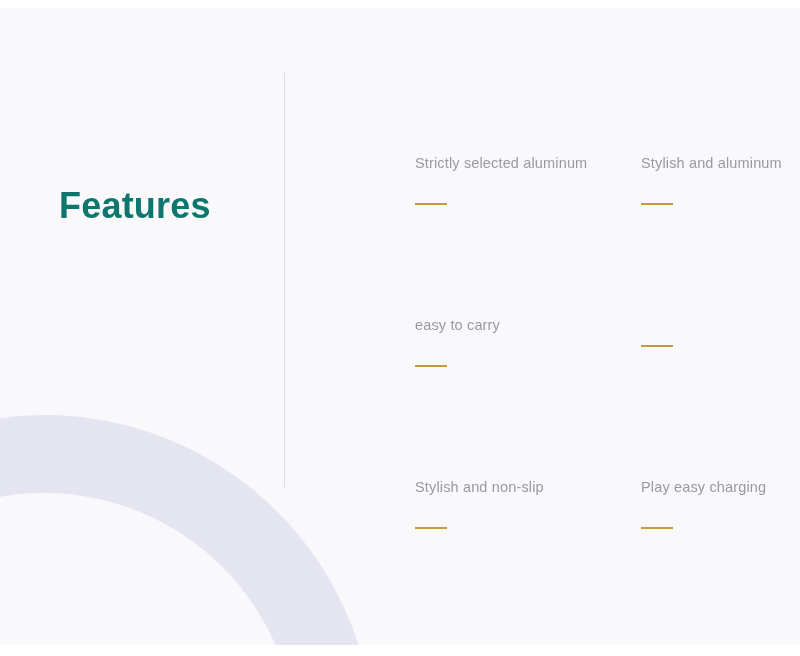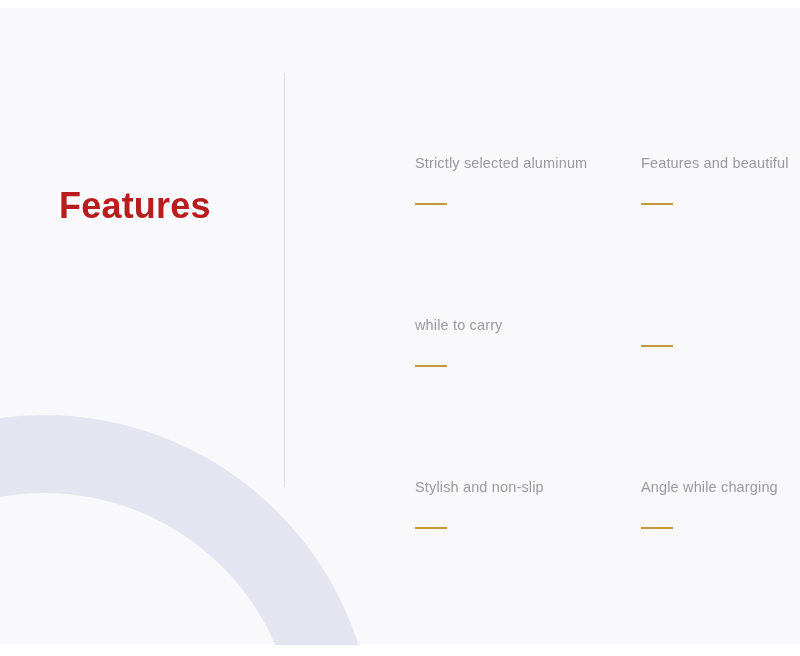--- a/index.html
+++ b/index.html
@@ -58,21 +58,21 @@
     background: #dcdce2;
   }
 
   
   .heading {
     position: absolute;
     left: 59px;
     top: 152px;
     font-size: 36px;
     font-weight: bold;
-    color: #b91c1c;
+    color: #0f766e;
     letter-spacing: 0.2px;
     line-height: 44px;
     white-space: nowrap;
   }
 
   
   .features {
     position: absolute;
     left: 376px;
     top: 145px;
@@ -119,41 +119,41 @@
     <h1 class="heading">Features</h1>
 
     <div class="features">
 
       <div class="feature-row">
         <div class="feature-item">
           <div class="feature-label">Strictly selected aluminum</div>
           <div class="feature-rule"></div>
         </div>
         <div class="feature-item col-2">
-          <div class="feature-label">Features and beautiful</div>
+          <div class="feature-label">Stylish and aluminum</div>
           <div class="feature-rule"></div>
         </div>
       </div>
 
       <div class="feature-row">
         <div class="feature-item">
-          <div class="feature-label">while to carry</div>
+          <div class="feature-label">easy to carry</div>
           <div class="feature-rule"></div>
         </div>
         <div class="feature-item col-2">
           <div class="feature-rule"></div>
         </div>
       </div>
 
       <div class="feature-row">
         <div class="feature-item">
           <div class="feature-label">Stylish and non-slip</div>
           <div class="feature-rule"></div>
         </div>
         <div class="feature-item col-2">
-          <div class="feature-label">Angle while charging</div>
+          <div class="feature-label">Play easy charging</div>
           <div class="feature-rule"></div>
         </div>
       </div>
 
     </div>
   </div>
 </div>
 
 </body></html>

